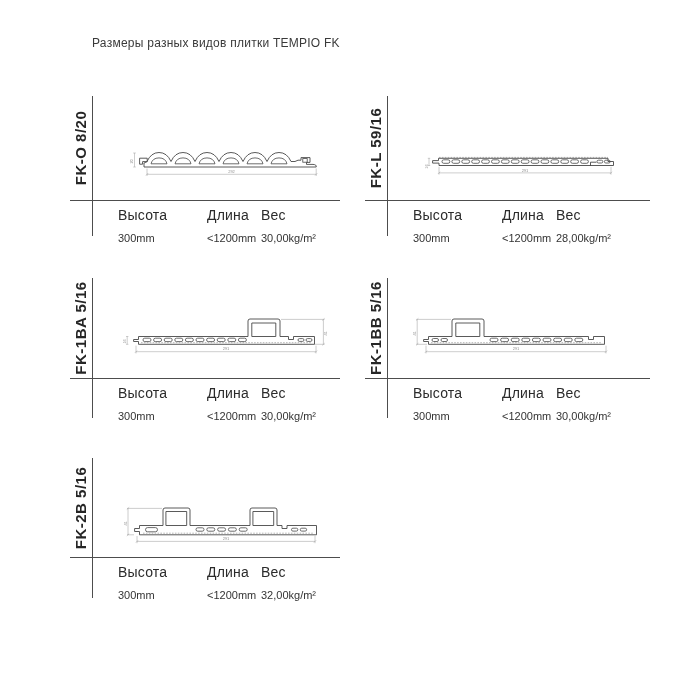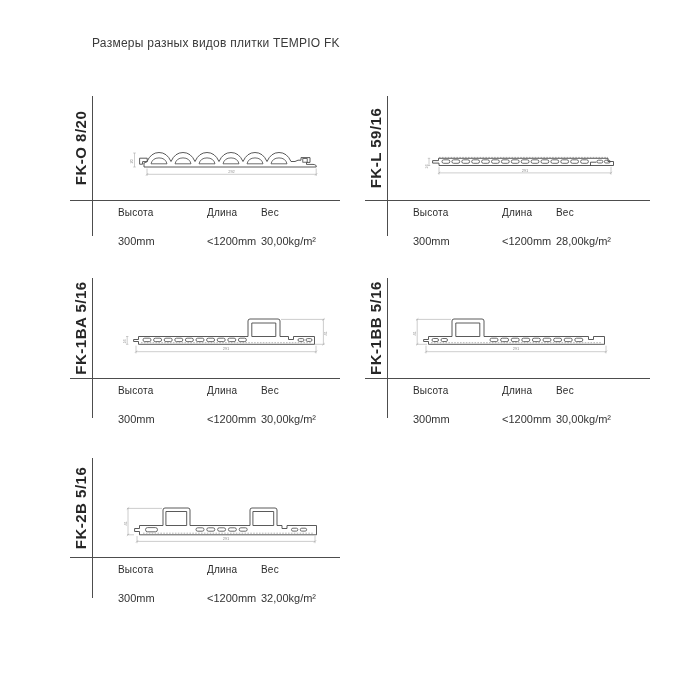--- a/index.html
+++ b/index.html
@@ -16,22 +16,22 @@
   .hline{position:absolute;left:35px;top:var(--h);height:1px;width:var(--hw);background:#4d4d4d;}
   .vlabel{
     position:absolute;left:45px;top:calc(var(--h)/2);
     transform:translate(-50%,-50%) rotate(-90deg);
     font-size:15px;font-weight:600;color:#262626;letter-spacing:.5px;white-space:nowrap;
   }
   .draw{position:absolute;}
   .spec{position:absolute;left:0;top:var(--h);width:100%;}
   .spec .col{position:absolute;top:0;white-space:nowrap;}
   .c1{left:83px}.c2{left:172px}.c3{left:226px}
-  .th{margin-top:7px;font-size:10px;font-weight:500;color:#2b2b2b;letter-spacing:.2px;}
-  .td{margin-top:17px;font-size:11px;color:#333333;}
+  .th{margin-top:7px;font-size:14px;font-weight:500;color:#2b2b2b;letter-spacing:.2px;}
+  .td{margin-top:9px;font-size:11px;color:#333333;}
   
   .outline{fill:none;stroke:#474747;stroke-width:.9;stroke-linejoin:round;stroke-linecap:round;}
   .cell{fill:none;stroke:#474747;stroke-width:.8;}
   .dim{stroke:#a3a3a3;stroke-width:.55;fill:none;}
   .dt{fill:#8f8f8f;font-size:4px;}
   .tex{stroke:#5a5a5a;stroke-width:.45;fill:none;stroke-dasharray:1.6 1.3;}
 </style>
 </head>
 <body>
 

